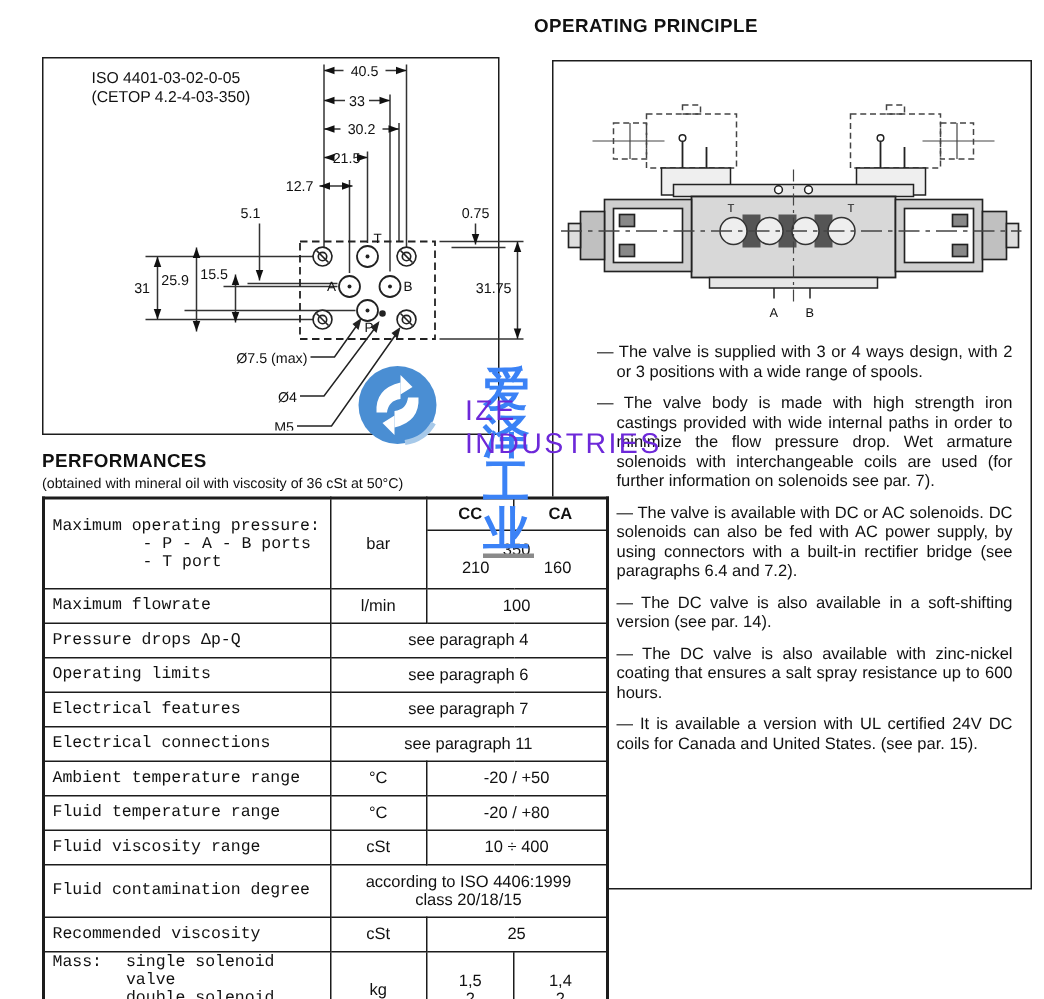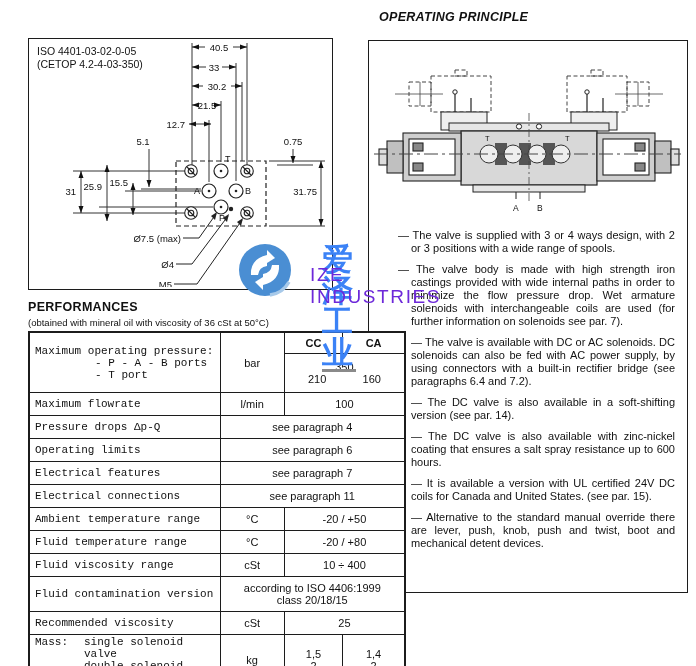--- a/index.html
+++ b/index.html
@@ -36,21 +36,21 @@
           letter-spacing:3px;border-bottom:3px solid #8a8a8a;padding-bottom:1px;line-height:1.0;}
   .wm-lat{position:absolute;left:310px;top:264px;font-size:19px;color:#6d28d9;letter-spacing:1.6px;}
   .wm-logo{position:absolute;left:237px;top:242px;}
 </style>
 </head>
 <body>
 
 <div class="page">
 
 
-  <div class="frame" style="left:28px;top:38px;width:305px;height:252px;">
+  <div class="frame" style="left:28px;top:38px;width:305px;height:252px;padding-left:24px;">
     <svg width="301" height="248" viewBox="0 0 301 248">
 
       <text class="isoline" x="8" y="16">ISO 4401-03-02-0-05</text>
       <text class="isoline" x="8" y="29">(CETOP 4.2-4-03-350)</text>
 
       <g stroke="#333" stroke-width="1" fill="none">
 
         <line x1="163" y1="4" x2="163" y2="128"></line>
         <line x1="218" y1="4" x2="218" y2="128"></line>
         <line x1="207" y1="24" x2="207" y2="142"></line>
@@ -232,21 +232,21 @@
       <td class="lbl">Fluid temperature range</td>
       <td class="ctr">°C</td>
       <td class="ctr" colspan="2">-20 / +80</td>
     </tr>
     <tr class="std">
       <td class="lbl">Fluid viscosity range</td>
       <td class="ctr">cSt</td>
       <td class="ctr" colspan="2">10 ÷ 400</td>
     </tr>
     <tr>
-      <td class="lbl" style="height:32px;">Fluid contamination version</td>
+      <td class="lbl" style="height:32px;">Fluid contamination degree</td>
       <td class="ctr" colspan="3">
         <div>according to ISO 4406:1999</div>
         <div>class 20/18/15</div>
       </td>
     </tr>
     <tr class="std">
       <td class="lbl">Recommended viscosity</td>
       <td class="ctr">cSt</td>
       <td class="ctr" colspan="2">25</td>
     </tr>
@@ -266,21 +266,21 @@
         <div>2</div>
       </td>
       <td class="ctr">
         <div>1,4</div>
         <div>2</div>
       </td>
     </tr>
   </tbody>
     </table>
 
-  <div class="sec-title" style="left:379px;top:10px;font-style:italic;">OPERATING PRINCIPLE</div>
+  <div class="sec-title" style="left:356px;top:10px;">OPERATING PRINCIPLE</div>
 
   <div class="frame op-box">
     <svg width="317" height="185" viewBox="0 0 317 185" style="position:absolute;left:0;top:8px;">
 
       <g stroke="#444" stroke-width="1" fill="none" stroke-dasharray="4,2.5">
         <rect x="62" y="27" width="60" height="36"></rect>
           <rect x="198" y="27" width="60" height="36"></rect>
         <rect x="40" y="33" width="22" height="24"></rect>
           <rect x="258" y="33" width="22" height="24"></rect>
         <rect x="86" y="21" width="12" height="6"></rect>
@@ -348,21 +348,20 @@
       <text x="168" y="162" font-size="8.5" fill="#111">B</text>
     </svg>
 
     <div class="op-text">
       <p class="hang">— The valve is supplied with 3 or 4 ways design, with 2 or 3 positions with a wide range of spools.</p>
       <p class="hang">— The valve body is made with high strength iron castings provided with wide internal paths in order to minimize the flow pressure drop. Wet armature solenoids with interchangeable coils are used (for further information on solenoids see par. 7).</p>
       <p>— The valve is available with DC or AC solenoids. DC solenoids can also be fed with AC power supply, by using connectors with a built-in rectifier bridge (see paragraphs 6.4 and 7.2).</p>
       <p>— The DC valve is also available in a soft-shifting version (see par. 14).</p>
       <p>— The DC valve is also available with zinc-nickel coating that ensures a salt spray resistance up to 600 hours.</p>
       <p>— It is available a version with UL certified 24V DC coils for Canada and United States. (see par. 15).</p>
-      <p>— Alternative to the standard manual override there are lever, push, knob, push and twist, boot and mechanical detent devices.</p>
     </div>
   </div>
 
   <div class="wm">
     <svg class="wm-logo" width="58" height="58" viewBox="0 0 58 58">
       <circle cx="28" cy="28" r="26" fill="#4a8ed3"></circle>
       <path d="M52,40 A26,26 0 0 1 33,53" stroke="#a7c9e9" stroke-width="3.5" fill="none"></path>
       <path d="M14,33 Q13,17 30,13 L30,24 Q22,25 21,33 Z" fill="#fff"></path>
       <path d="M42,23 Q43,39 26,43 L26,32 Q34,31 35,23 Z" fill="#fff"></path>
       <polygon points="30,8 38,16 30,21" fill="#fff"></polygon>

